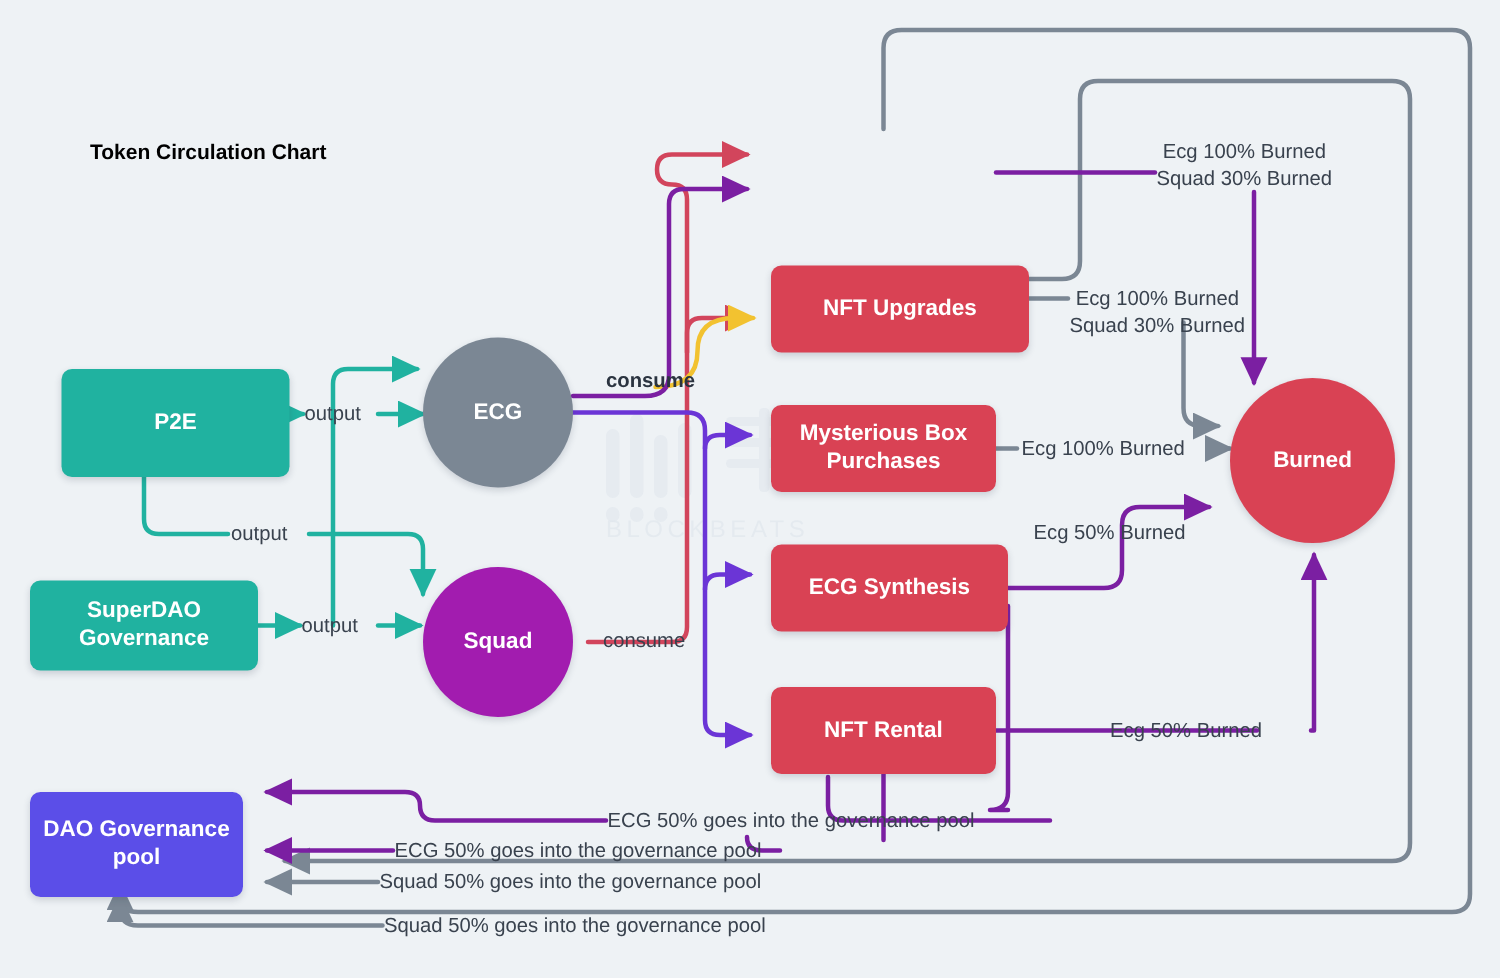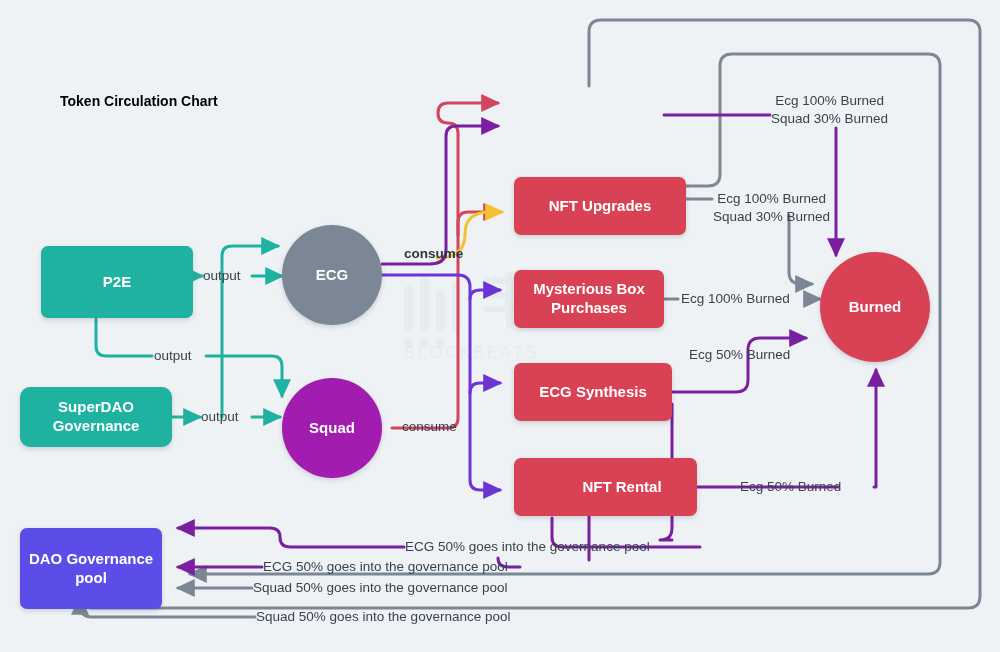--- a/index.html
+++ b/index.html
@@ -160,21 +160,21 @@
       <g stroke="#7b8794">
         <path d="M255,617 H92 Q80,617 80,605 V598" marker-end="url(#ah-slate)"></path>
       </g>
     </g>
   </svg>
 
   <div class="node boxnode" style="left:20px;top:246px;width:152px;height:72px;background:#20b2a0;margin-left:21px;">
     <span>P2E</span>
   </div>
 
-  <div class="node boxnode" style="left:20px;top:387px;width:152px;height:60px;background:#20b2a0;flex-direction:column;border-radius:10px;">
+  <div class="node boxnode" style="left:20px;top:387px;width:152px;height:60px;background:#20b2a0;flex-direction:column;">
     <span>SuperDAO</span>
     <span>Governance</span>
   </div>
 
   <div class="node circle" style="left:282px;top:225px;width:100px;height:100px;background:#7b8794;">
     <span>ECG</span>
   </div>
 
   <div class="node circle" style="left:282px;top:378px;width:100px;height:100px;background:#a21caf;">
     <span>Squad</span>
@@ -187,29 +187,29 @@
 
   <div class="node boxnode" style="left:514px;top:270px;width:150px;height:58px;background:#d94254;flex-direction:column;">
     <span>Mysterious Box</span>
     <span>Purchases</span>
   </div>
 
   <div class="node boxnode" style="left:514px;top:363px;width:158px;height:58px;background:#d94254;">
     <span>ECG Synthesis</span>
   </div>
 
-  <div class="node boxnode" style="left:514px;top:458px;width:150px;height:58px;background:#d94254;padding-left:33px;">
+  <div class="node boxnode" style="left:514px;top:458px;width:150px;height:58px;background:#d94254;">
     <span>NFT Rental</span>
   </div>
 
   <div class="node circle" style="left:820px;top:252px;width:110px;height:110px;background:#d94254;">
     <span>Burned</span>
   </div>
 
-  <div class="node boxnode" style="left:20px;top:528px;width:142px;height:81px;background:#5b4ee8;flex-direction:column;">
+  <div class="node boxnode" style="left:20px;top:528px;width:142px;height:70px;background:#5b4ee8;flex-direction:column;">
     <span>DAO Governance</span>
     <span>pool</span>
   </div>
 
   <div class="lbl" style="left:203px;top:267px;">output</div>
 
   <div class="lbl" style="left:154px;top:347px;">output</div>
 
   <div class="lbl" style="left:201px;top:408px;">output</div>
 

